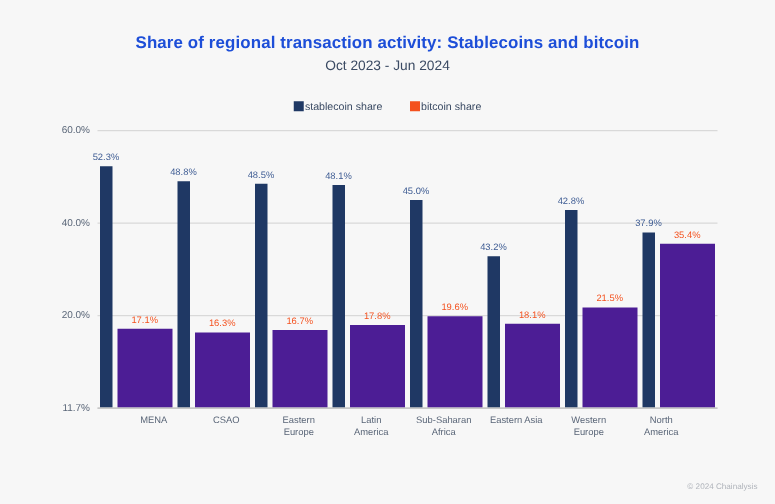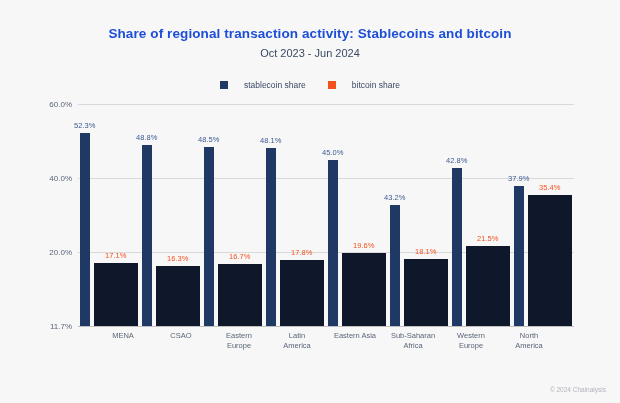--- a/index.html
+++ b/index.html
@@ -46,21 +46,21 @@
     left: 0;
     width: 620px;
     display: flex;
     justify-content: center;
     align-items: center;
     gap: 22px;
   }
   .legend-item {
     display: flex;
     align-items: center;
-    gap: 16px;
+    gap: 1px;
     font-size: 8.5px;
     color: #3a4a63;
   }
   .legend-swatch {
     width: 8px;
     height: 8px;
     display: inline-block;
   }
   #plot-area {
     position: absolute;
@@ -112,21 +112,21 @@
     width: 58px;
   }
   .bar {
     position: relative;
     width: 15px;
   }
   .bar.stablecoin {
     background: #1f3864;
   }
   .bar.bitcoin {
-    background: #0f172a;
+    background: #4c1d95;
     padding-left: 35px;
   }
   .bar-value {
     position: absolute;
     top: -12px;
     left: 50%;
     transform: translateX(-50%);
     font-size: 7.5px;
     white-space: nowrap;
   }
@@ -278,27 +278,27 @@
       </div>
       <div class="x-label">
         <div>Eastern</div>
         <div>Europe</div>
       </div>
       <div class="x-label">
         <div>Latin</div>
         <div>America</div>
       </div>
       <div class="x-label">
-        <div>Eastern Asia</div>
-      </div>
-      <div class="x-label">
         <div>Sub-Saharan</div>
         <div>Africa</div>
       </div>
       <div class="x-label">
+        <div>Eastern Asia</div>
+      </div>
+      <div class="x-label">
         <div>Western</div>
         <div>Europe</div>
       </div>
       <div class="x-label">
         <div>North</div>
         <div>America</div>
       </div>
     </div>
 
   <div id="footer">© 2024 Chainalysis</div>

